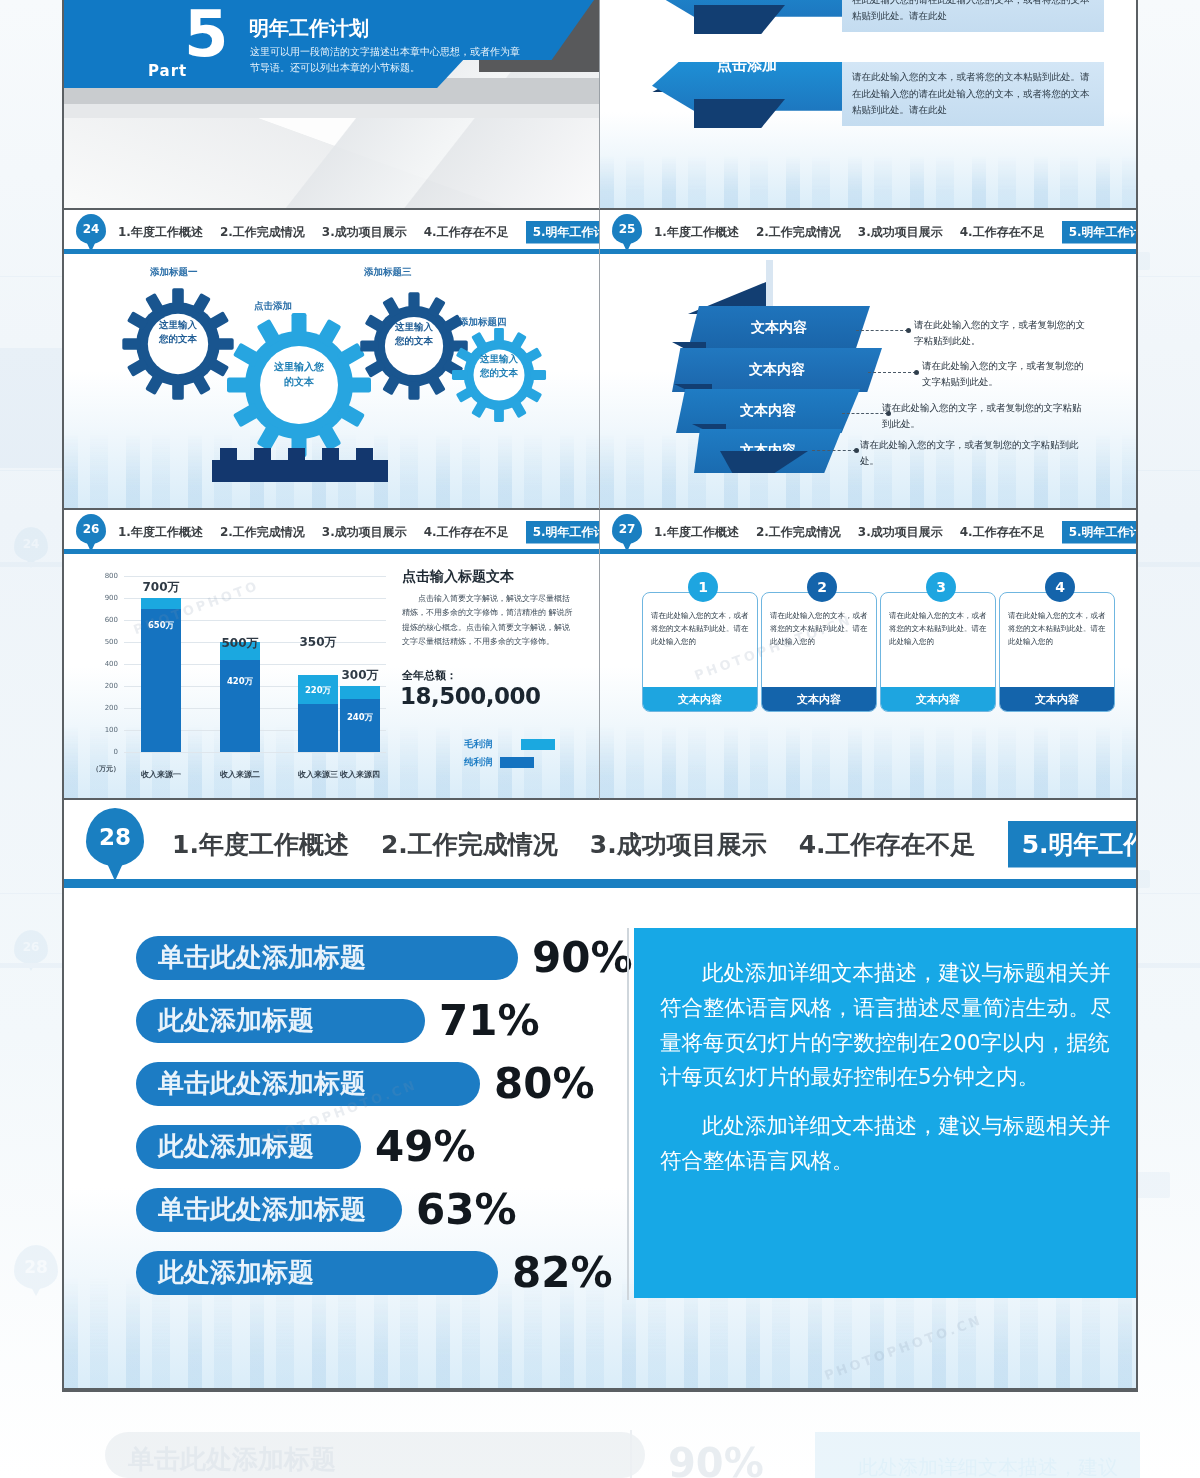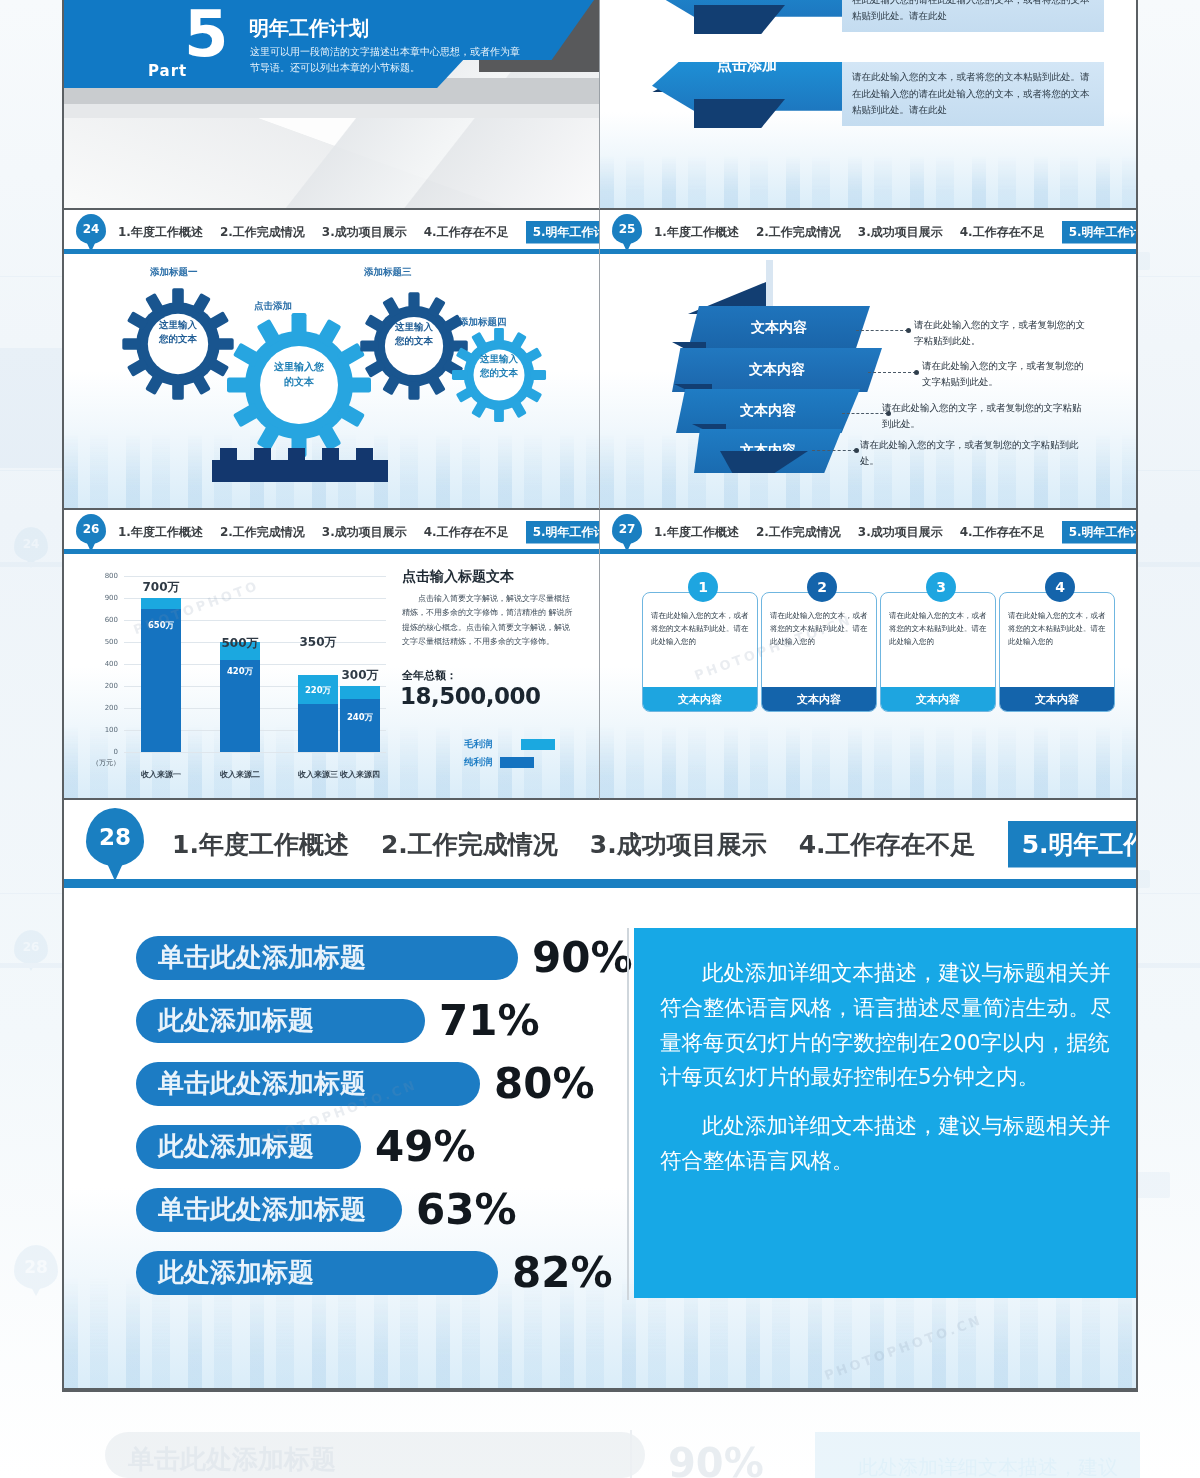--- a/index.html
+++ b/index.html
@@ -152,21 +152,21 @@
   
   .chart-wrap{position:absolute;left:22px;top:8px;width:300px;height:195px;}
   .grid-line{position:absolute;left:38px;right:0;height:1px;background:#dfe6ec;}
   .ytick{position:absolute;left:0;width:32px;text-align:right;font-size:7px;color:#5a6a78;transform:translateY(-4px);}
   .bar-col{position:absolute;bottom:24px;width:40px;}
   .bar-dark{position:absolute;bottom:0;width:100%;background:#1573c0;}
   .bar-light{position:absolute;width:100%;background:#1ba8e0;}
   .bar-top-lbl{position:absolute;width:90px;left:-25px;text-align:center;font-size:12px;color:#2f3a45;font-weight:bold;}
   .bar-in-lbl{position:absolute;width:100%;text-align:center;font-size:8.5px;color:#fff;font-weight:bold;}
   .xlbl{position:absolute;bottom:6px;width:74px;text-align:center;font-size:8px;color:#33414e;font-weight:bold;}
-  .unit{position:absolute;left:6px;bottom:18px;font-size:7px;color:#45525e;}
+  .unit{position:absolute;left:6px;bottom:12px;font-size:7px;color:#45525e;font-weight:bold;}
   .ch-title{position:absolute;left:338px;top:12px;font-size:14px;font-weight:bold;color:#1f2a34;}
   .ch-body{position:absolute;left:338px;top:36px;width:172px;font-size:8px;line-height:1.8;color:#3d4b58;text-indent:16px;}
   .ch-tot-lbl{position:absolute;left:338px;top:113px;font-size:11px;font-weight:bold;color:#1f2a34;}
   .ch-tot-val{position:absolute;left:336px;top:128px;font-size:23px;font-weight:bold;color:#1b2630;letter-spacing:-.5px;}
   .lg{position:absolute;left:400px;display:flex;align-items:center;gap:7px;font-size:9.5px;font-weight:bold;color:#1c7cc4;}
   .lg i{display:block;width:34px;height:11px;}
 
   
   .card{position:absolute;top:22px;width:116px;height:120px;border:1px solid #6fb6e0;border-radius:8px;background:#fff;overflow:hidden;}
   .card .body{padding:17px 8px 6px;font-size:7.5px;line-height:1.7;color:#2c3a46;}
@@ -467,21 +467,21 @@
             <div class="bar-light" style="bottom:0;height:154px;"></div>
             <div class="bar-dark" style="height:143px;"></div>
             <div class="bar-top-lbl" style="top:-19px;">700万</div>
             <div class="bar-in-lbl" style="top:22px;">650万</div>
           </div>
 
           <div class="bar-col" style="left:134px;bottom:34px;height:98px;">
             <div class="bar-light" style="bottom:0;height:110px;"></div>
             <div class="bar-dark" style="height:92px;"></div>
             <div class="bar-top-lbl" style="top:-19px;">500万</div>
-            <div class="bar-in-lbl" style="top:12px;text-align:center;">420万</div>
+            <div class="bar-in-lbl" style="top:22px;text-align:center;">420万</div>
           </div>
 
           <div class="bar-col" style="left:212px;bottom:34px;height:99px;">
             <div class="bar-light" style="bottom:0;height:77px;"></div>
             <div class="bar-dark" style="height:48px;"></div>
             <div class="bar-top-lbl" style="top:-19px;">350万</div>
             <div class="bar-in-lbl" style="top:32px;">220万</div>
           </div>
 
           <div class="bar-col" style="left:257px;bottom:34px;height:66px;left:254px;">

